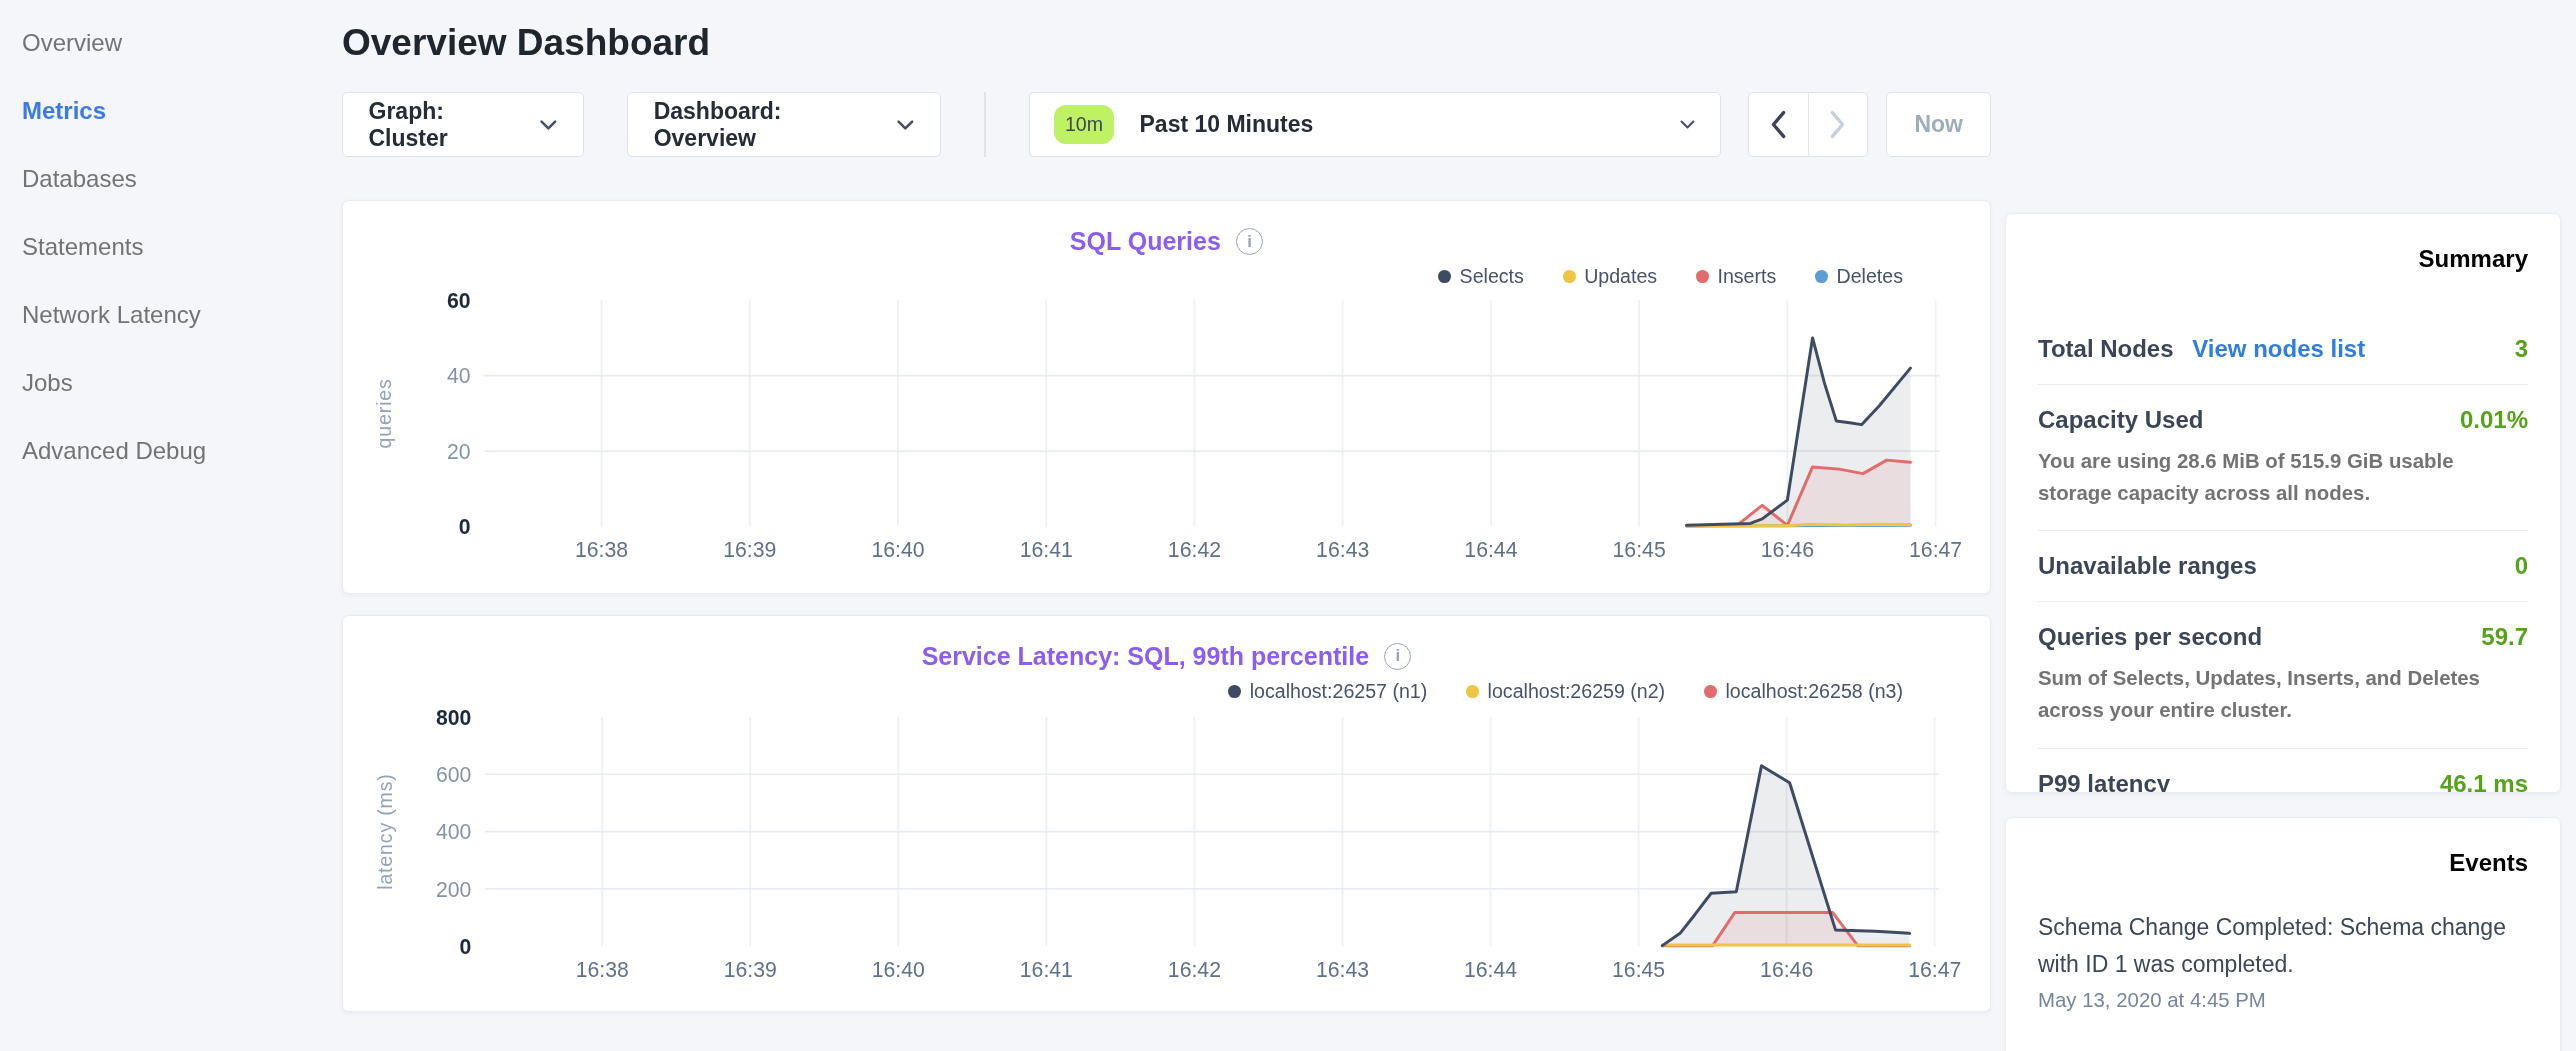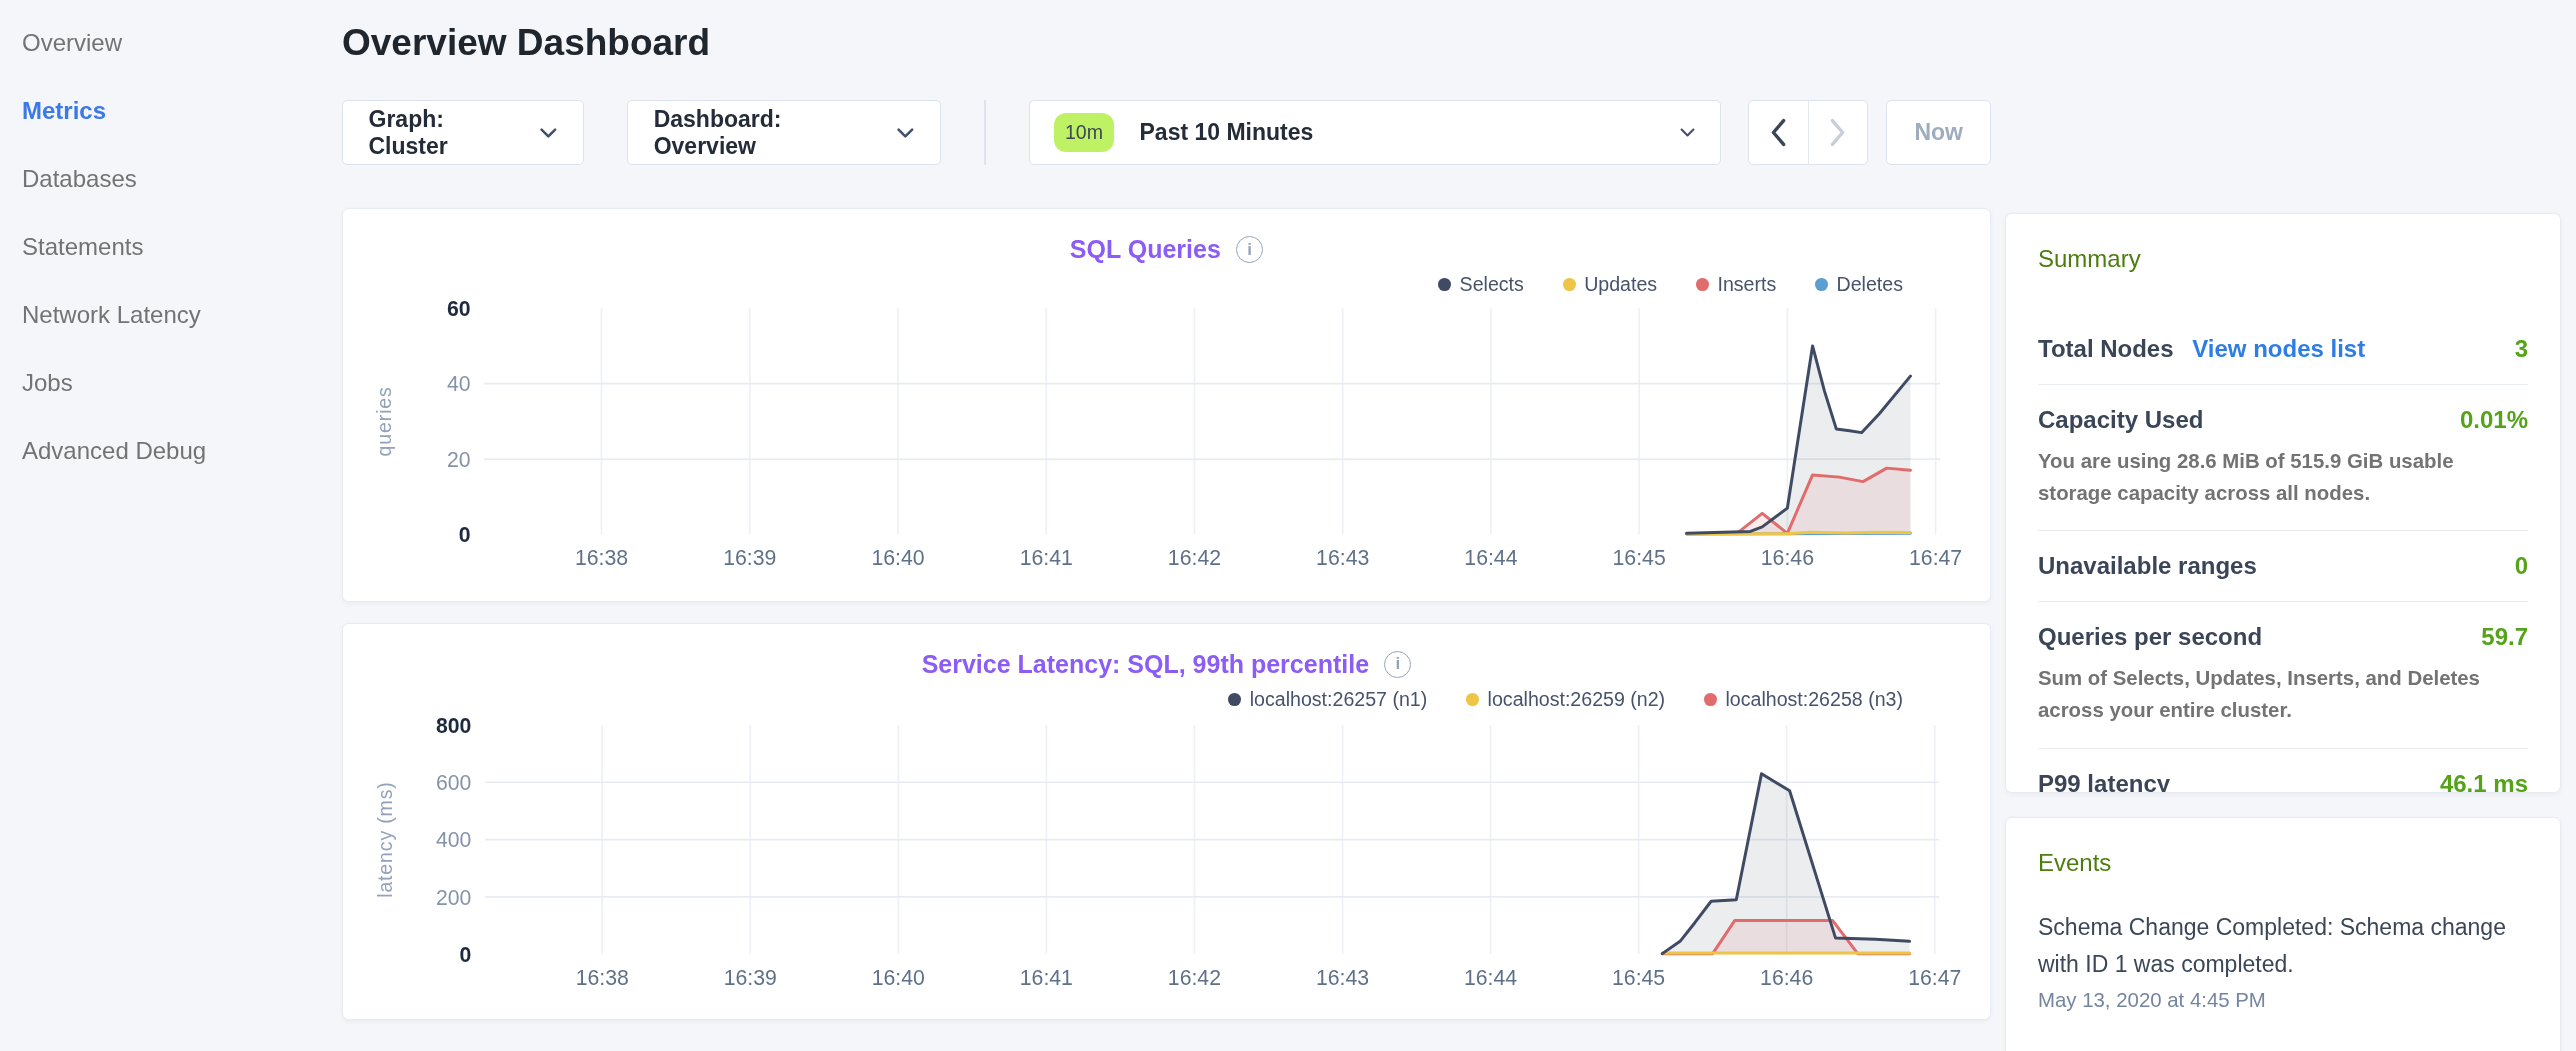--- a/index.html
+++ b/index.html
@@ -13,21 +13,21 @@
   
   .sidebar { position: absolute; left: 0; top: 0; width: 340px; padding-top: 8.5px; }
   .nav-item {
     height: 68px; display: flex; align-items: center;
     padding-left: 22px; font-size: 24px; font-weight: 500; color: #737373; cursor: pointer;
   }
   .nav-item.active { color: #3b78e8; font-weight: 700; }
   
   .main { position: absolute; left: 342px; top: 0; width: 1649px; }
   .page-title { margin-top: 22px; font-size: 37px; font-weight: 700; color: #20262e; }
-  .controls { display: flex; align-items: center; margin-top: 36px; }
+  .controls { display: flex; align-items: center; margin-top: 28px; }
   .select-box {
     background: #fff; border: 0.9px solid #dde3ec; border-radius: 5.1px; height: 65px;
     display: flex; align-items: center; padding: 0 25.5px;
     font-size: 23px; font-weight: 700; color: #242b39; cursor: pointer;
   }
   .select-box .chev { margin-left: 18.7px; }
   .dashboard-select { margin-left: 43px; }
   .controls-divider { width: 1.7px; height: 65px; background: #dfe4ec; margin: 0 43px; }
   .time-box {
     background: #fff; border: 0.9px solid #dde3ec; border-radius: 5.1px; height: 65px; width: 723px;
@@ -73,21 +73,21 @@
   .xtick { fill: #5f7189; font-size: 25px; }
   .axis-label { fill: #93a2b8; font-size: 23px; letter-spacing: 1px; }
   
   .right { position: absolute; left: 2005px; top: 213px; width: 556px; }
   .panel {
     background: #fff; border: 0.9px solid #e7ebf2; border-radius: 6.8px;
     box-shadow: 0 1.7px 4.3px rgba(50,60,80,0.05); padding: 31px 32px 8.5px;
   }
   .summary-panel { height: 580px; overflow: hidden; }
   .events-panel { margin-top: 24px; height: 255px; overflow: hidden; }
-  .panel-title { text-align: left; font-size: 24px; font-weight: 400; color: #4d7c0f; }
+  .panel-title { text-align: right; font-size: 24px; font-weight: 700; color: #000000; }
   .summary-rows { margin-top: 41px; }
   .srow { padding: 21px 0; }
   .srow + .srow { border-top: 0.9px solid #e9edf2; }
   .srow-line { display: flex; align-items: baseline; font-size: 24px; font-weight: 700; color: #3b4558; }
   .srow-link { margin-left: 18.7px; color: #2e7de4; cursor: pointer; }
   .srow-value { margin-left: auto; color: #54a31b; }
   .srow-desc { margin-top: 12px; font-size: 20.4px; line-height: 1.55; color: #737373; font-weight: 700; }
   .event-msg { margin-top: 32px; font-size: 23px; line-height: 1.6; color: #3b4758; }
   .event-time { margin-top: 6.8px; font-size: 20.4px; color: #7485a1; }
   .chev svg, .pager-btn svg { display: block; }

